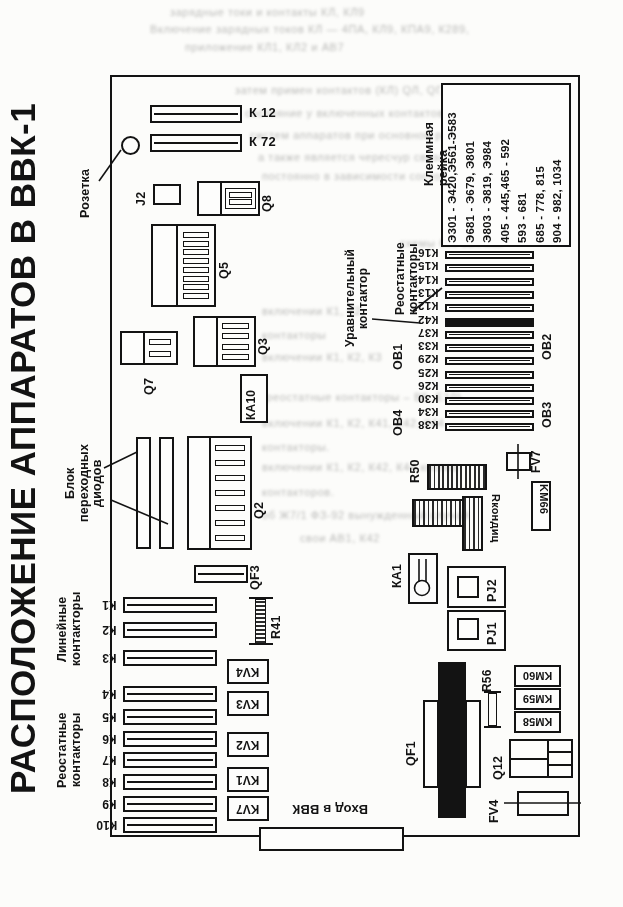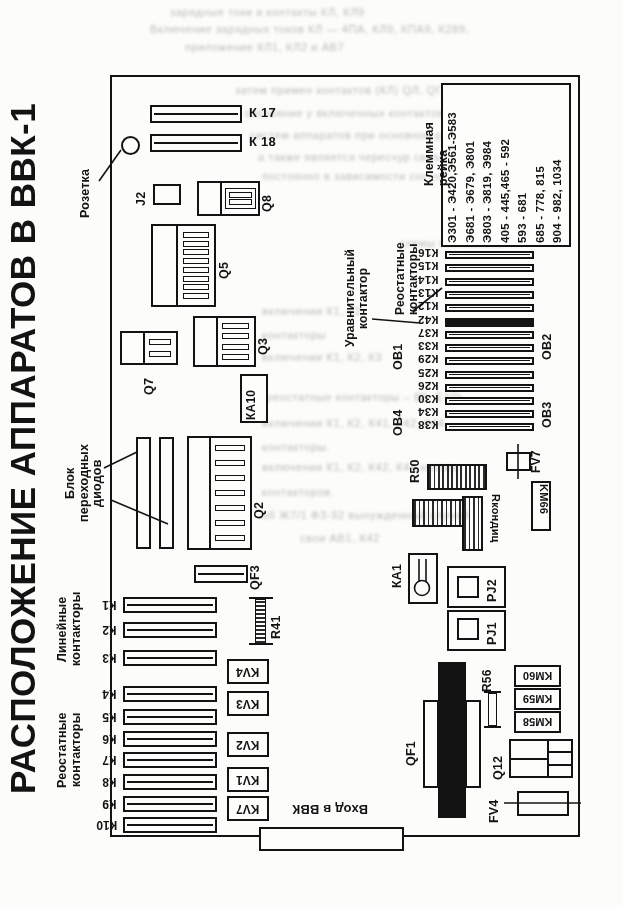--- a/index.html
+++ b/index.html
@@ -62,23 +62,23 @@
   <div class="bleed" style="left:262px;top:461px;">включении К1, К2, К42, К44 кнопка</div>
   <div class="bleed" style="left:262px;top:486px;">контакторов.</div>
   <div class="bleed" style="left:262px;top:509px;">об Ж7/1 ФЗ-92 вынужденный случай</div>
   <div class="bleed" style="left:300px;top:532px;">свои АВ1, К42</div>
 
   <div class="v lbl" style="left:4px;top:86px;width:44px;height:708px;font-size:35px;letter-spacing:.5px;">РАСПОЛОЖЕНИЕ АППАРАТОВ В ВВК-1</div>
 
   <div class="box" style="left:110px;top:75px;width:470px;height:762px;background:transparent;"></div>
 
   <div class="dbar" style="left:150px;top:105px;width:92px;height:18px;"></div>
-  <div class="abs lbl" style="left:249px;top:106px;font-size:13px;">К 17</div>
+  <div class="abs lbl" style="left:249px;top:106px;font-size:13px;">К 12</div>
   <div class="dbar" style="left:150px;top:134px;width:92px;height:18px;"></div>
-  <div class="abs lbl" style="left:249px;top:135px;font-size:13px;">К 18</div>
+  <div class="abs lbl" style="left:249px;top:135px;font-size:13px;">К 72</div>
 
   <div class="abs" style="left:121px;top:136px;width:15px;height:15px;border:2px solid #131313;border-radius:50%;background:#fdfdfc;"></div>
   <div class="v lbl" style="left:79px;top:152px;width:17px;height:66px;font-size:12.5px;">Розетка</div>
 
   <div class="v lbl" style="left:135px;top:184px;width:15px;height:22px;font-size:12.5px;">J2</div>
   <div class="box" style="left:153px;top:184px;width:28px;height:21px;"></div>
 
   <div class="qouter" style="left:197px;top:181px;width:63px;height:35px;">
     <div class="qsplit" style="left:21px;"></div>
     <div class="box" style="left:26px;top:5px;width:31px;height:21px;border-width:1.5px;">

